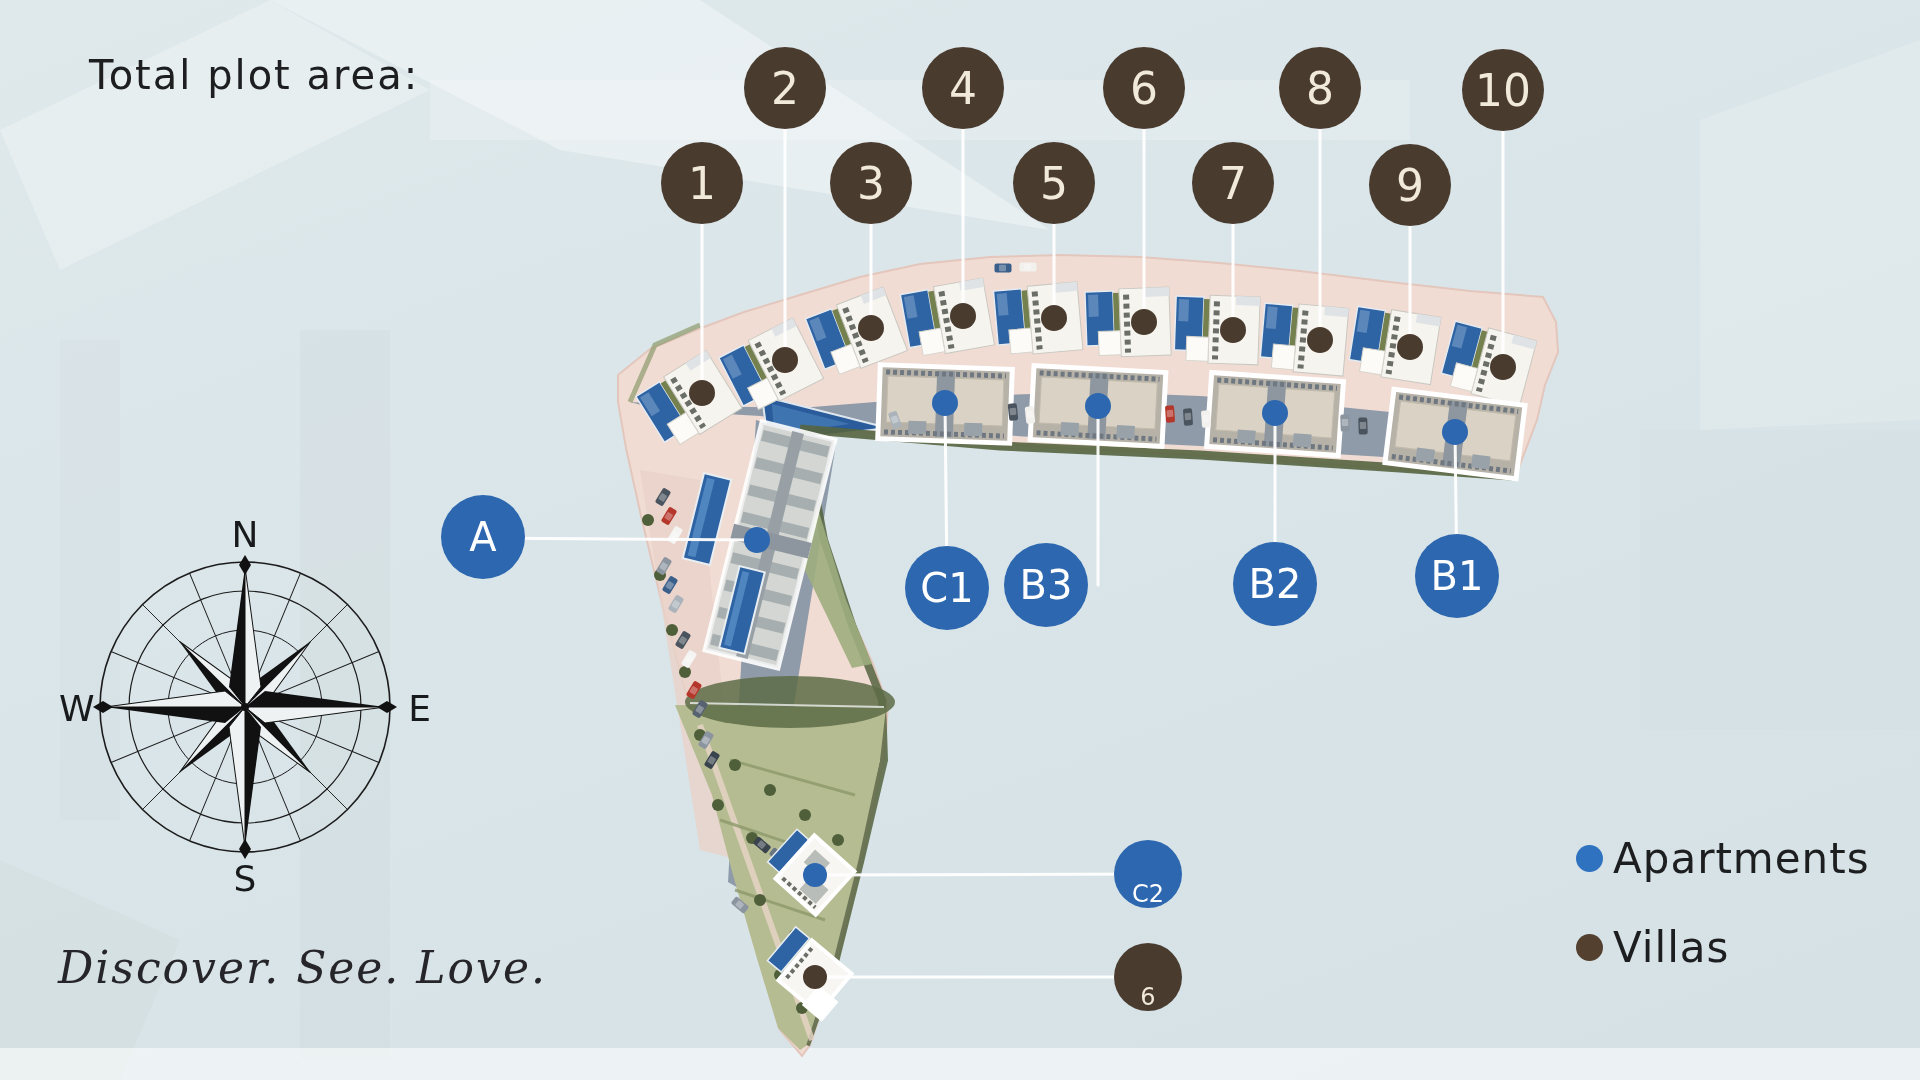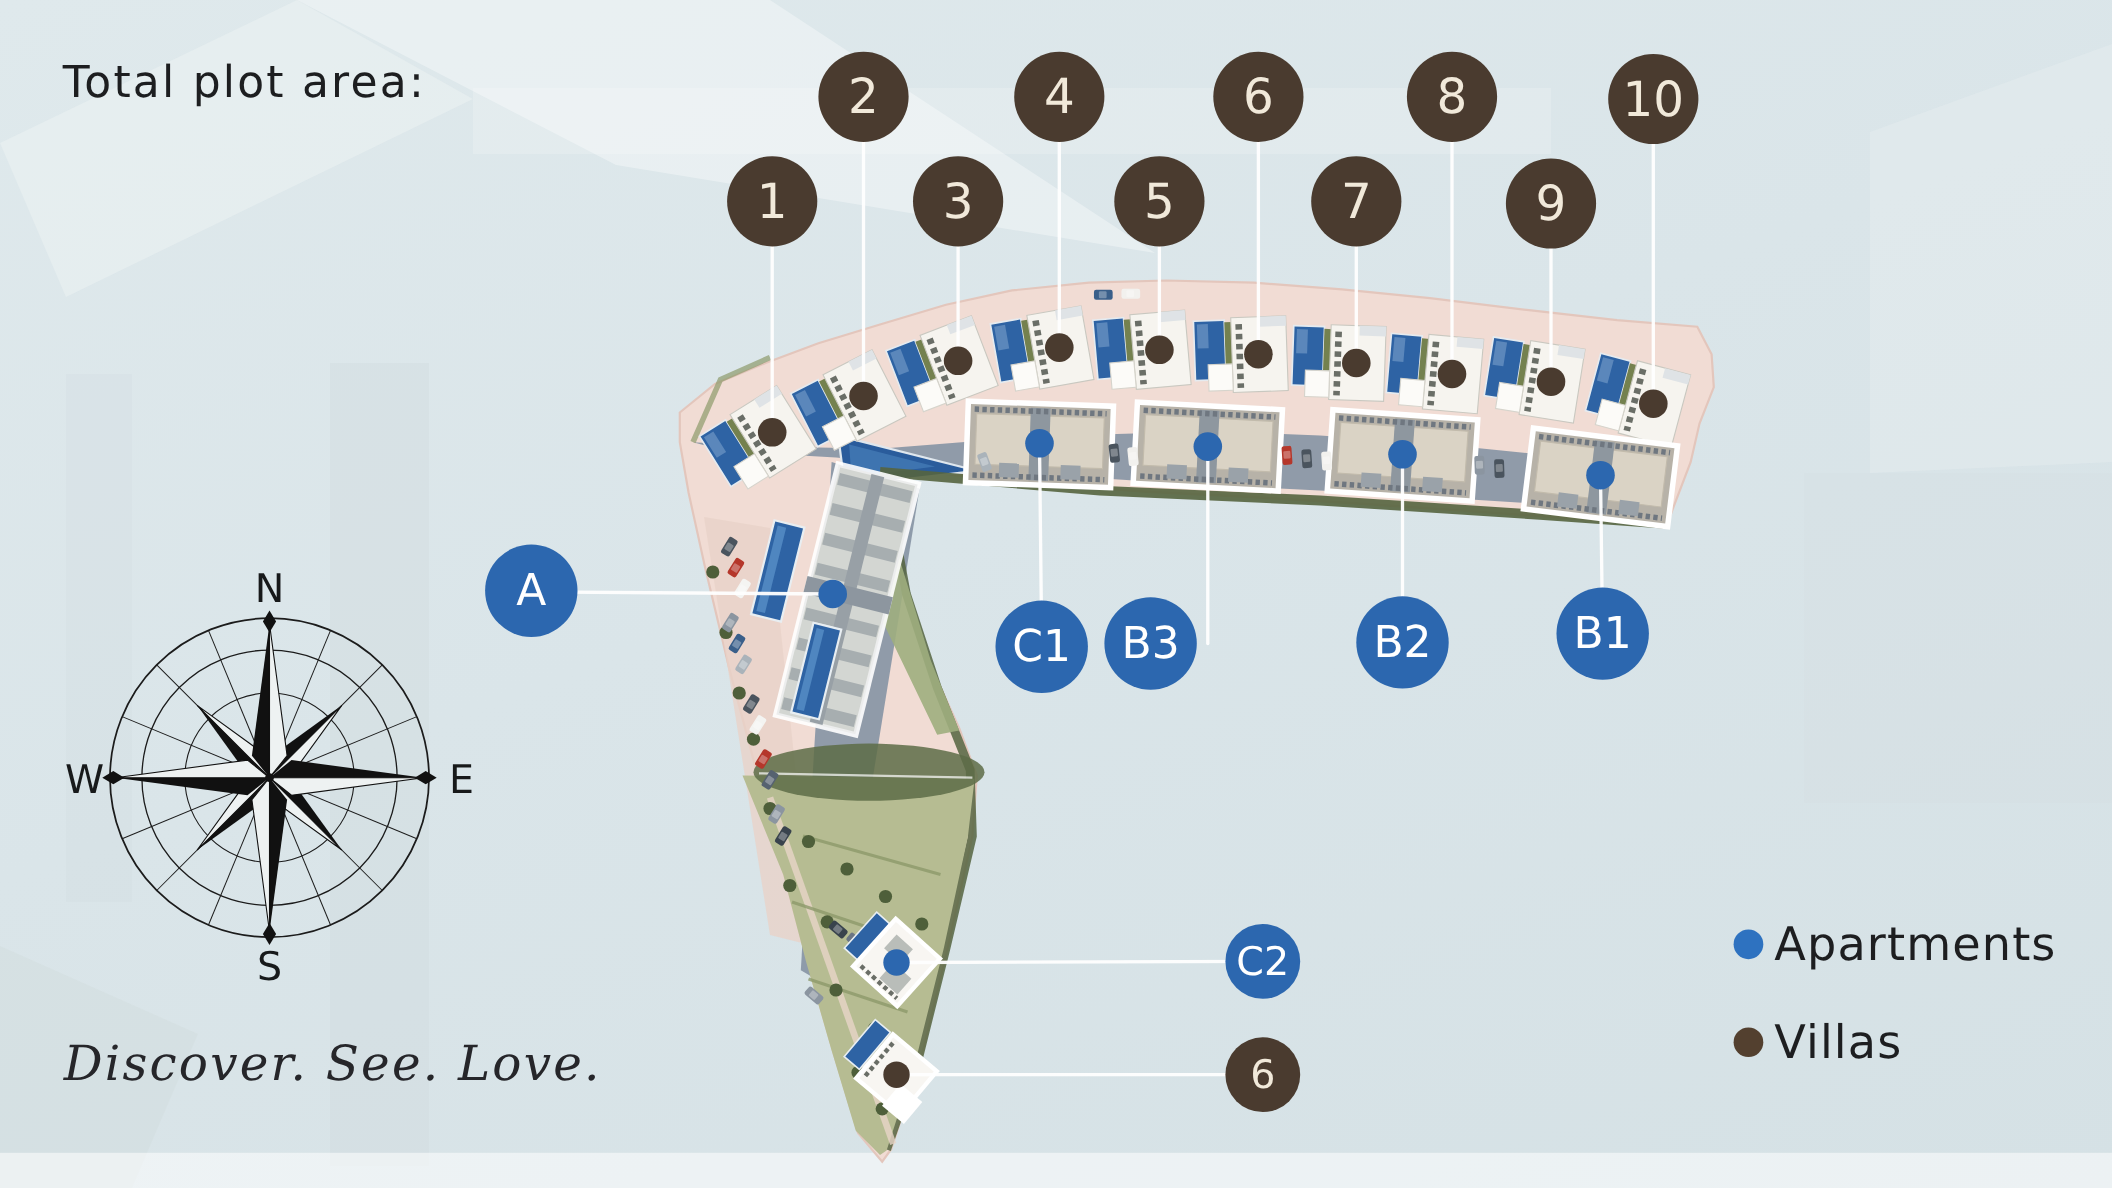--- a/index.html
+++ b/index.html
@@ -4,39 +4,39 @@
 <style>
   html,body{margin:0;padding:0;background:#b9c6cc;}
   .stage{
     position:relative;width:1920px;height:1080px;overflow:hidden;
     background:linear-gradient(160deg,#dfe9ec 0%,#dae5e9 45%,#d5e1e5 100%);
     font-family:"DejaVu Sans","Liberation Sans",sans-serif;
   }
   svg.plan{position:absolute;left:0;top:0;}
   
   .title{position:absolute;left:57px;top:52px;color:#1d1e20;}
-  .title .l1{font-size:40px;letter-spacing:2px;}
+  .title .l1{font-size:40px;letter-spacing:2px;margin-left:32px;}
   .title .l2{font-size:64px;letter-spacing:3px;margin-top:14px;}
   
   .tagline{
     position:absolute;left:58px;top:942px;color:#26262a;
     font-family:"DejaVu Serif","Liberation Serif",serif;
     font-style:italic;font-size:44px;letter-spacing:2px;
   }
   
   .marker{
     position:absolute;transform:translate(-50%,-50%);
     border-radius:50%;display:flex;align-items:center;justify-content:center;
     z-index:6;box-shadow:0 0 0 0 rgba(0,0,0,0);
   }
   .marker.villa{background:#4a3b2f;color:#f1e9da;}
   .marker.apt{background:#2c67af;color:#ffffff;}
   .marker.big{width:82px;height:82px;font-size:44px;}
   .marker.mid{width:84px;height:84px;font-size:40px;}
-  .marker.small{width:68px;height:68px;font-size:36px;}
+  .marker.small{width:68px;height:68px;font-size:24px;align-items:flex-end;}
   
   .legend{position:absolute;left:1576px;top:834px;z-index:6;color:#1d1e20;}
   .legend .row{display:flex;align-items:center;margin-bottom:40px;}
   .legend .dot{width:27px;height:27px;border-radius:50%;margin-right:10px;flex:0 0 auto;}
   .legend .dot.apts{background:#2e72c0;}
   .legend .dot.vil{background:#53402f;}
   .legend .lab{font-size:42px;letter-spacing:1px;}
   
   .compass{position:absolute;left:55px;top:517px;z-index:5;}
   .compass text{font-family:"DejaVu Sans","Liberation Sans",sans-serif;font-size:36px;fill:#17191a;}

